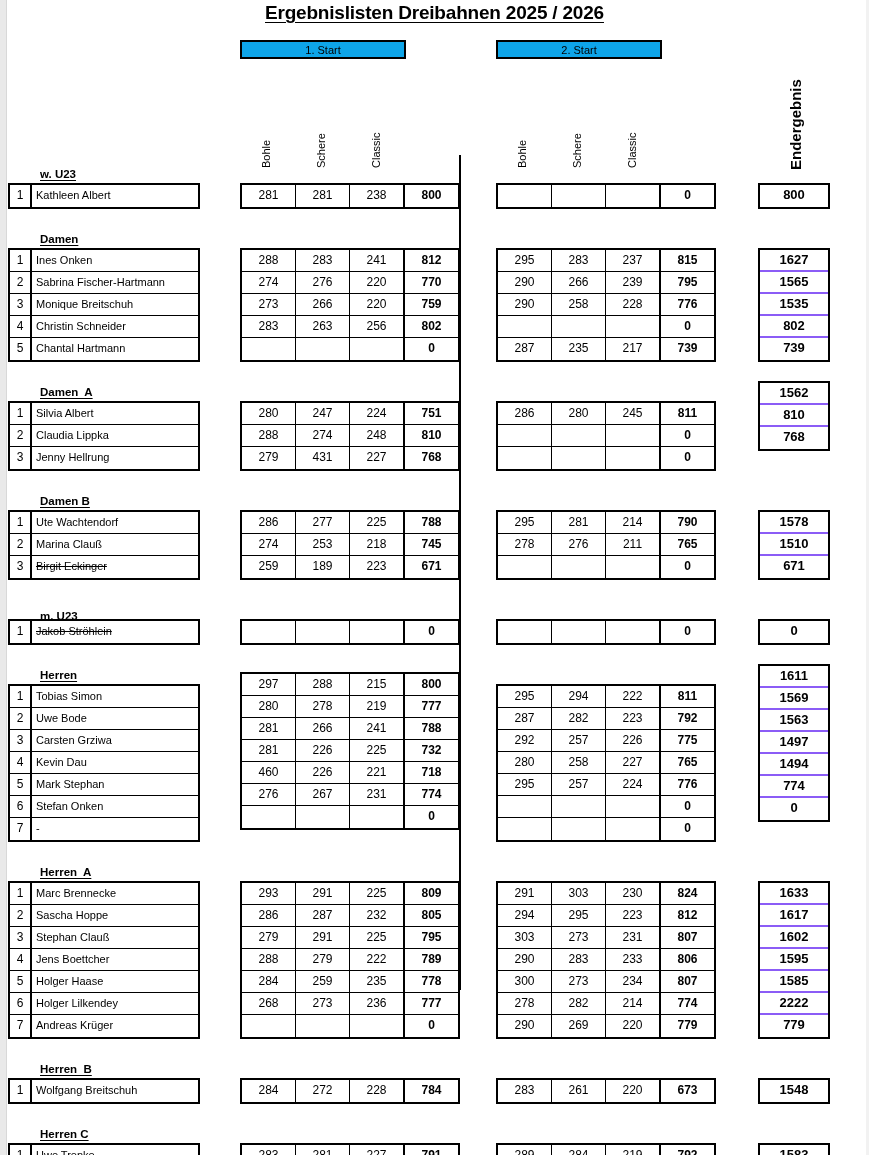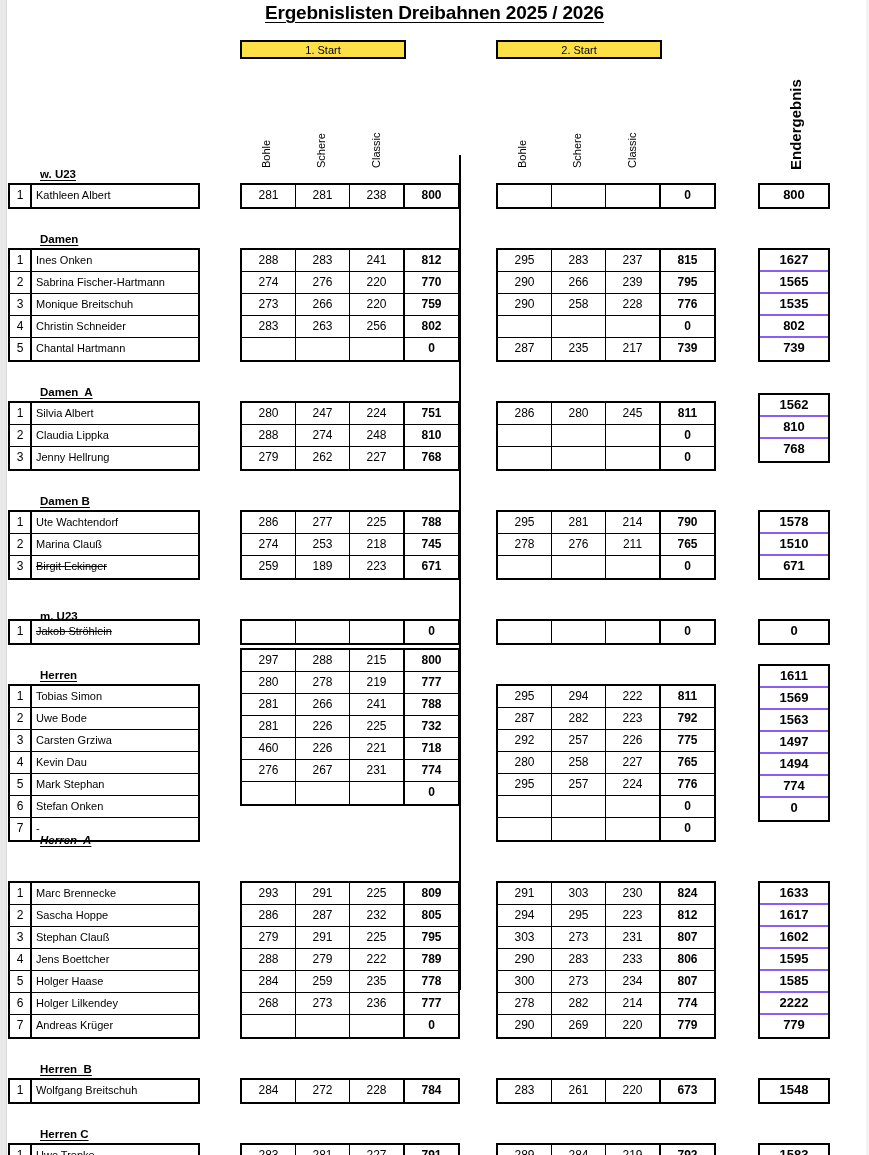--- a/index.html
+++ b/index.html
@@ -39,21 +39,21 @@
     text-decoration: underline;
     text-underline-offset: 3px;
   }
 
   
   .start-box {
     position: absolute;
     top: 40px;
     height: 19px;
     border: 2px solid #000;
-    background: #fde047;
+    background: #0ea5e9;
     font-size: 11px;
     text-align: center;
     line-height: 16px;
   }
   #start-box-1 { left: 240px; width: 166px; }
   #start-box-2 { left: 496px; width: 166px; }
 
   
   .vlabel {
     position: absolute;
@@ -338,21 +338,21 @@
         <div class="score-cell total">751</div>
       </div>
       <div class="score-row">
         <div class="score-cell">288</div>
         <div class="score-cell">274</div>
         <div class="score-cell">248</div>
         <div class="score-cell total">810</div>
       </div>
       <div class="score-row">
         <div class="score-cell">279</div>
-        <div class="score-cell">262</div>
+        <div class="score-cell">431</div>
         <div class="score-cell">227</div>
         <div class="score-cell total">768</div>
       </div>
     </div>
     <div class="score-block" style="left: 496px; top: 401px;">
       <div class="score-row">
         <div class="score-cell">286</div>
         <div class="score-cell">280</div>
         <div class="score-cell">245</div>
         <div class="score-cell total">811</div>
@@ -363,21 +363,21 @@
         <div class="score-cell"></div>
         <div class="score-cell total">0</div>
       </div>
       <div class="score-row">
         <div class="score-cell"></div>
         <div class="score-cell"></div>
         <div class="score-cell"></div>
         <div class="score-cell total">0</div>
       </div>
     </div>
-    <div class="final-block" style="top: 393px;">
+    <div class="final-block" style="top: 381px;">
       <div class="final-row">1562</div>
       <div class="final-row">810</div>
       <div class="final-row">768</div>
     </div>
     <div class="section-head" style="top: 495px;">Damen B</div>
     <div class="name-block" style="top: 510px;">
       <div class="name-row">
         <div class="rank-cell">1</div>
         <div class="name-cell">Ute Wachtendorf</div>
       </div>
@@ -485,21 +485,21 @@
       </div>
       <div class="name-row">
         <div class="rank-cell">6</div>
         <div class="name-cell">Stefan Onken</div>
       </div>
       <div class="name-row">
         <div class="rank-cell">7</div>
         <div class="name-cell">-</div>
       </div>
     </div>
-    <div class="score-block" style="left: 240px; top: 648px;">
+    <div class="score-block" style="left: 240px; top: 672px;">
       <div class="score-row">
         <div class="score-cell">297</div>
         <div class="score-cell">288</div>
         <div class="score-cell">215</div>
         <div class="score-cell total">800</div>
       </div>
       <div class="score-row">
         <div class="score-cell">280</div>
         <div class="score-cell">278</div>
         <div class="score-cell">219</div>
@@ -582,21 +582,21 @@
     </div>
     <div class="final-block" style="top: 664px;">
       <div class="final-row">1611</div>
       <div class="final-row">1569</div>
       <div class="final-row">1563</div>
       <div class="final-row">1497</div>
       <div class="final-row">1494</div>
       <div class="final-row">774</div>
       <div class="final-row">0</div>
     </div>
-    <div class="section-head" style="top: 834px; font-style: italic;">Herren  A</div>
+    <div class="section-head" style="top: 866px;">Herren  A</div>
     <div class="name-block" style="top: 881px;">
       <div class="name-row">
         <div class="rank-cell">1</div>
         <div class="name-cell">Marc Brennecke</div>
       </div>
       <div class="name-row">
         <div class="rank-cell">2</div>
         <div class="name-cell">Sascha Hoppe</div>
       </div>
       <div class="name-row">

